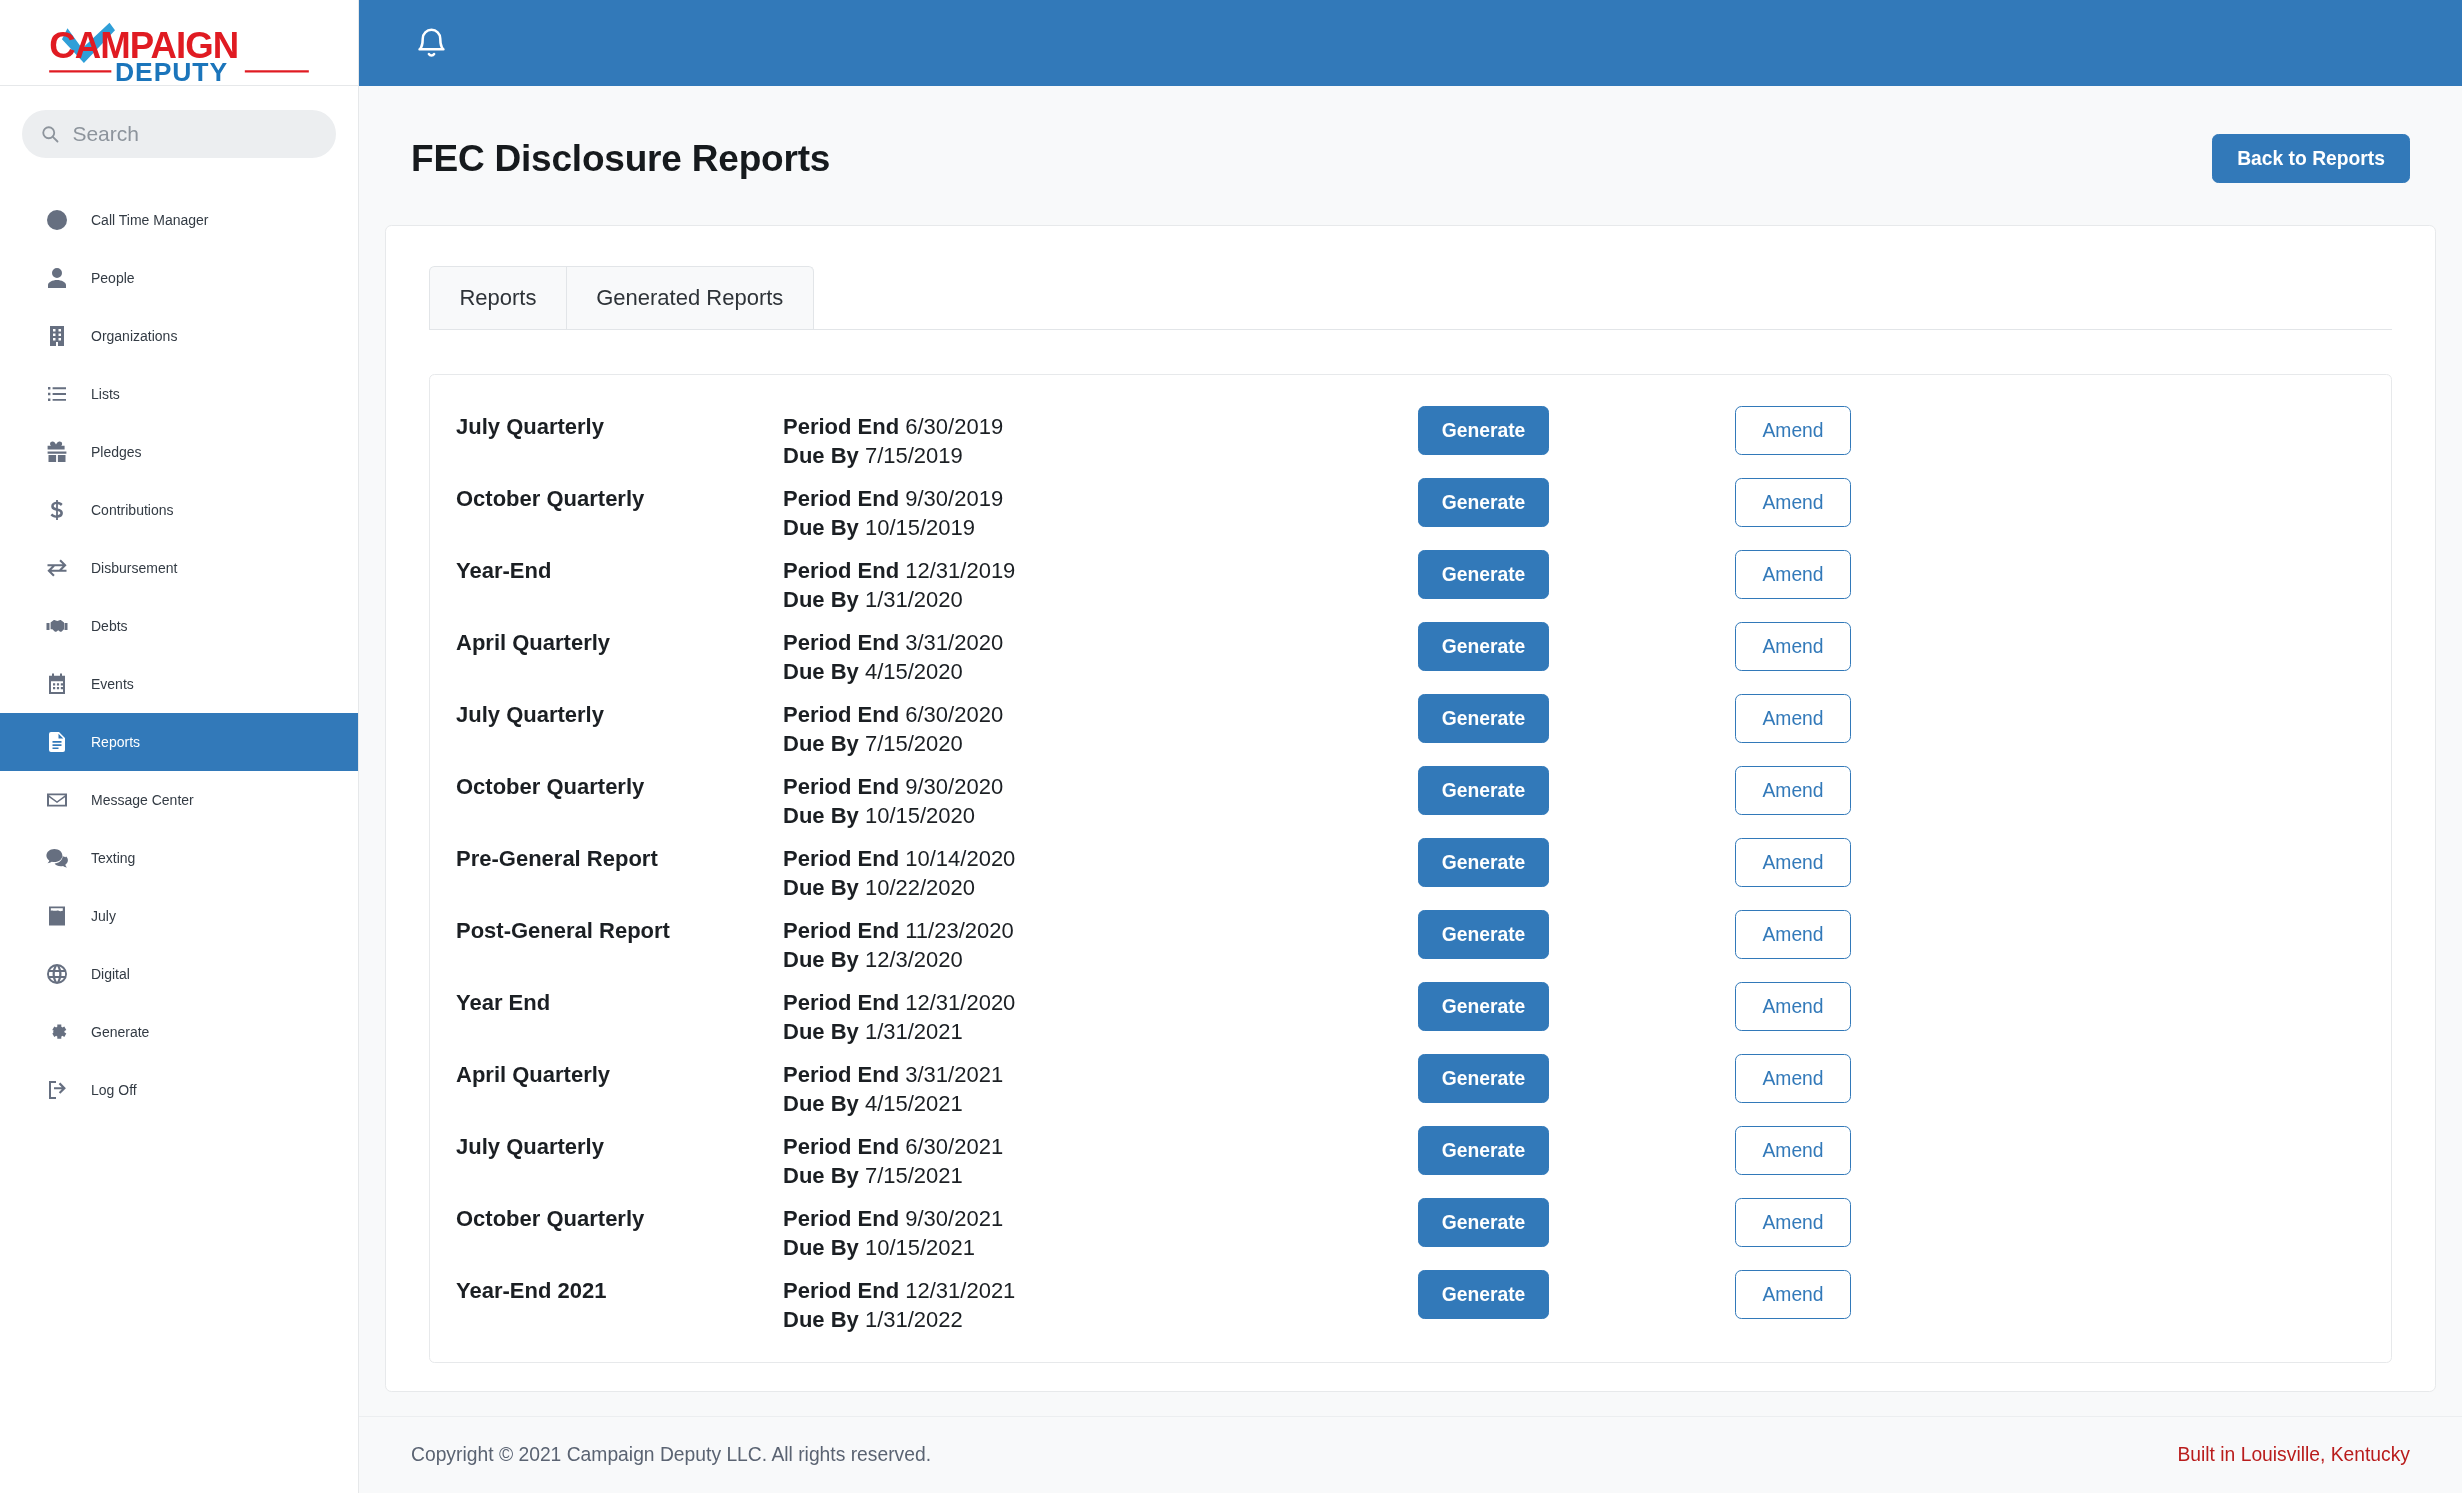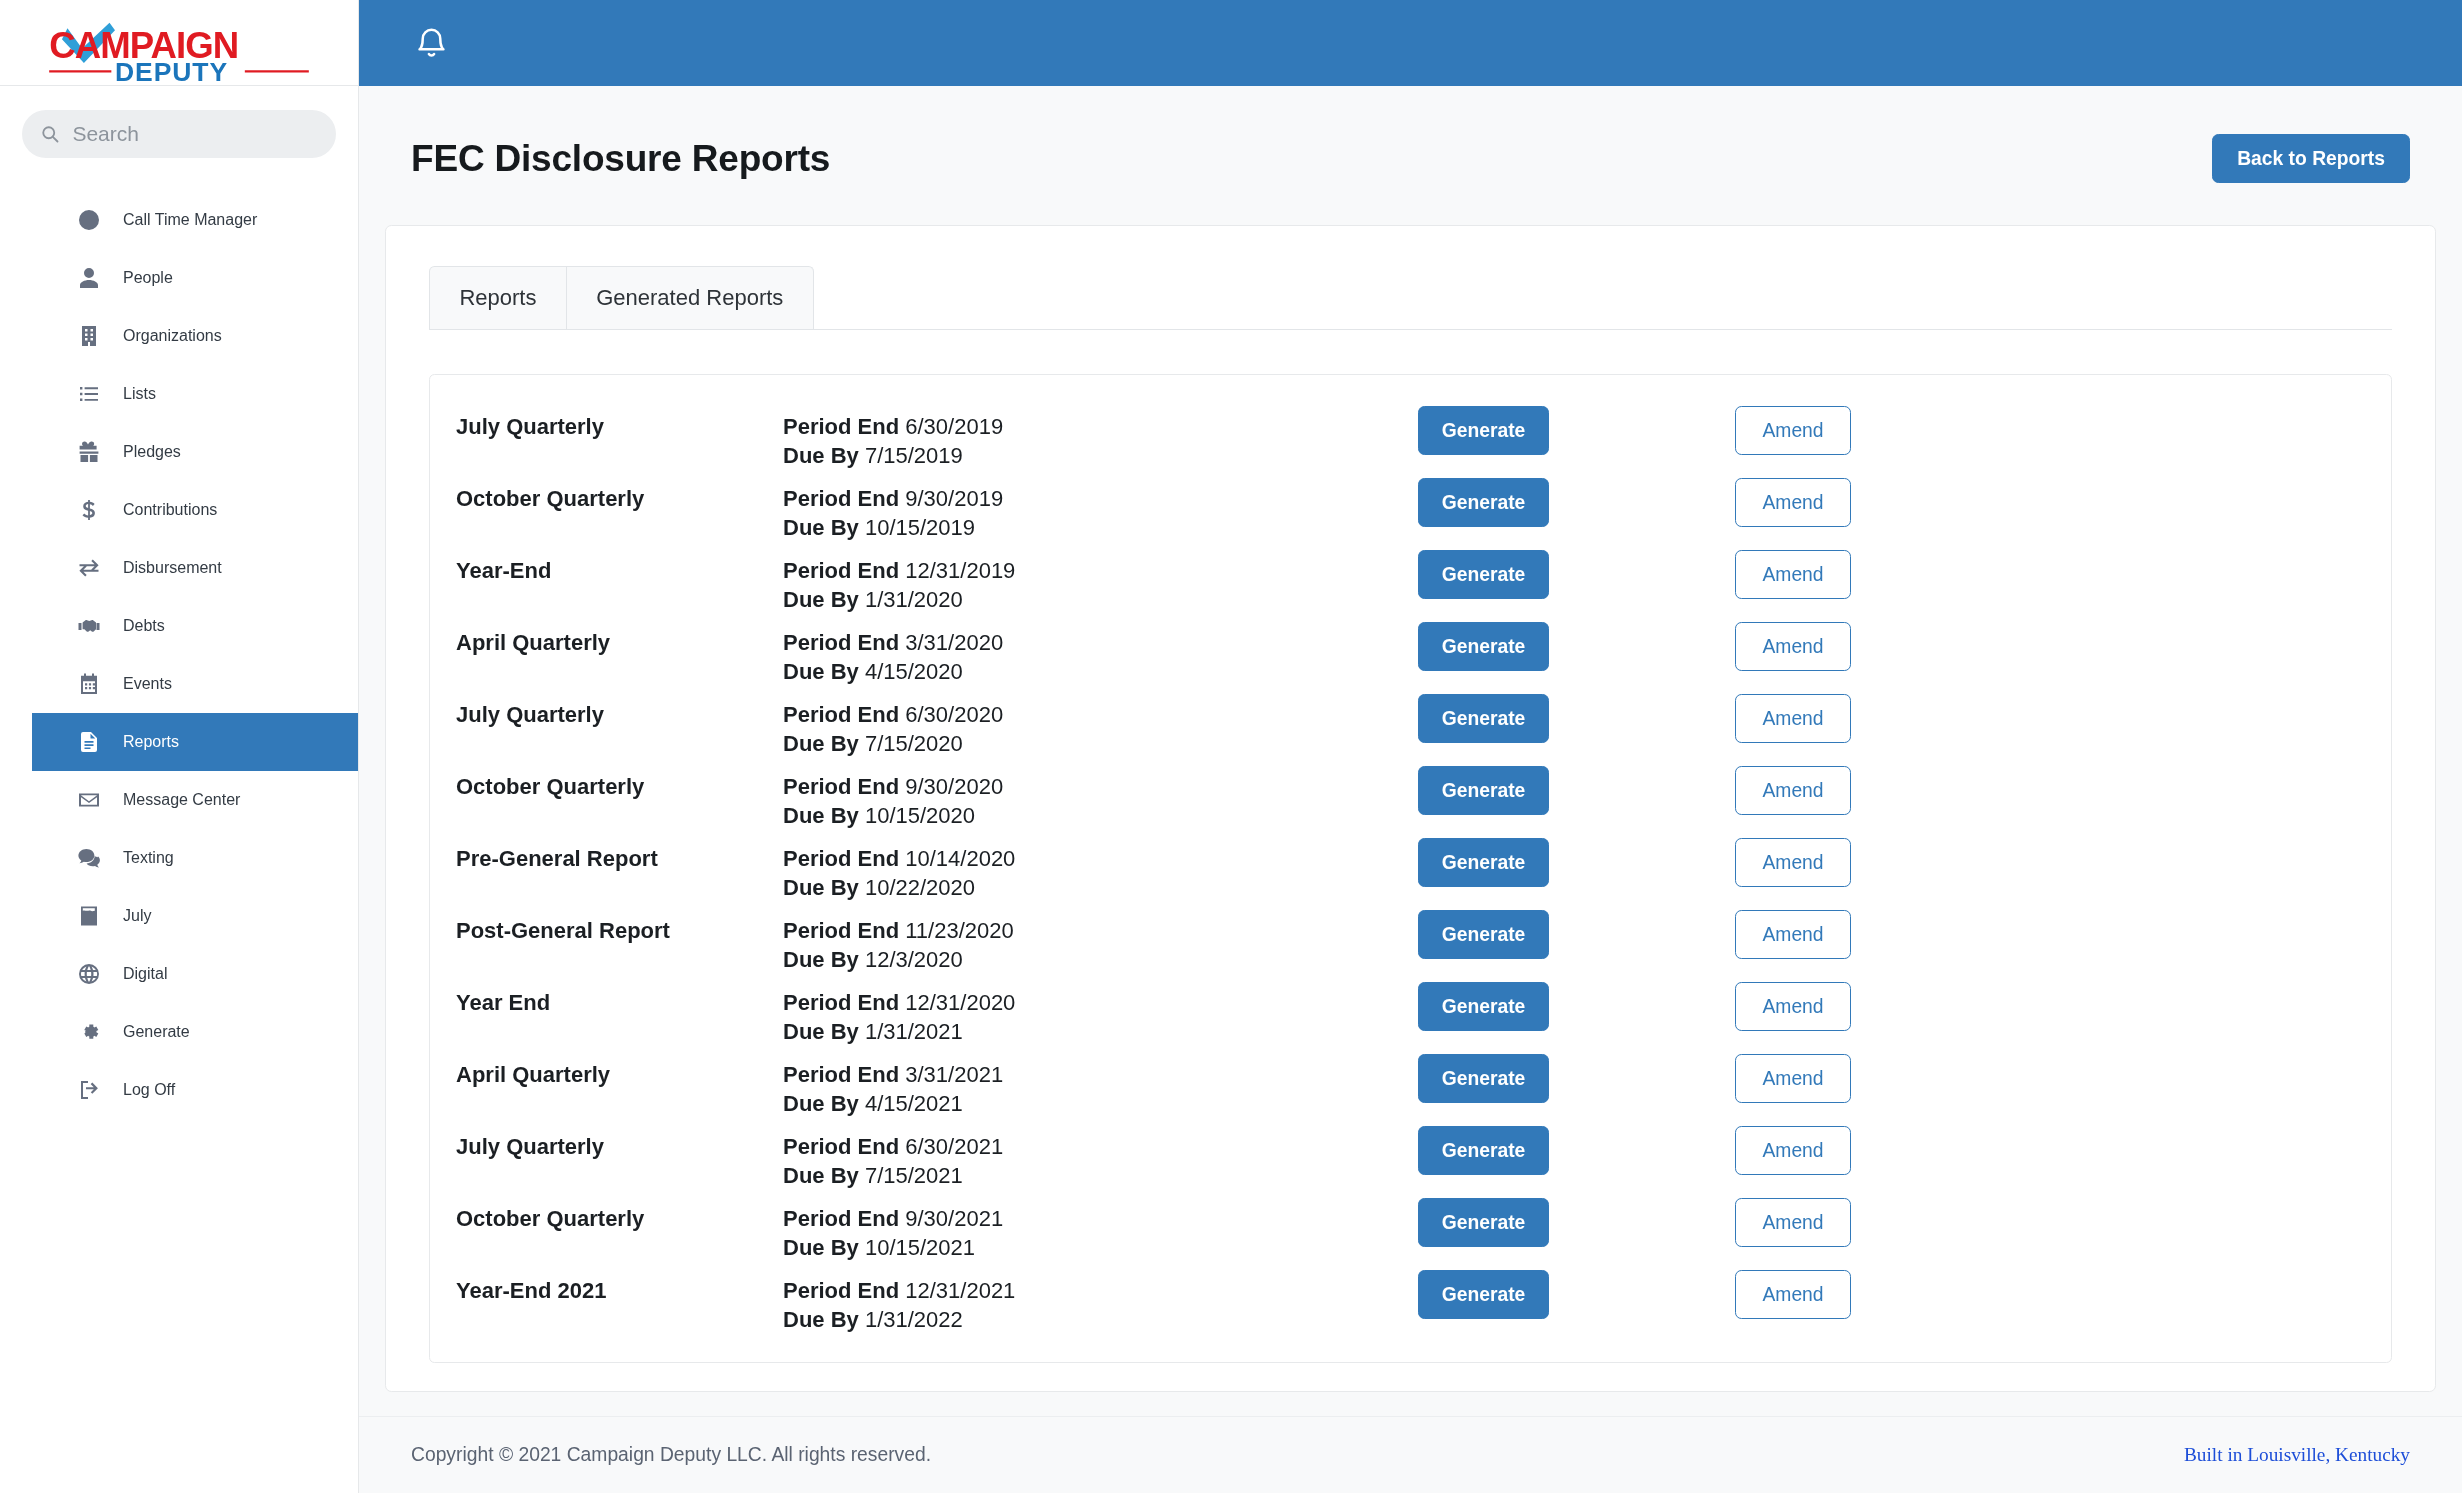--- a/index.html
+++ b/index.html
@@ -45,24 +45,23 @@
     padding: 0;
   }
   .search-input::placeholder { color: #8d949c; }
 
   .nav { margin-top: 33px; }
   .nav-item {
     display: flex; align-items: center;
     height: 58px;
     padding-left: 43px;
     color: #333b44;
-    font-size: 16px;
+    font-size: 14px;
     cursor: pointer;
     text-decoration: none;
-    margin-left: 32px;
   }
   .nav-item .ni {
     width: 28px; height: 28px; flex: 0 0 28px;
     margin-right: 20px;
     display: flex; align-items: center; justify-content: center;
     color: #666f80;
   }
   .nav-item .ni svg { display:block; width: 24px; height: 24px; fill: #666f80; }
   .nav-item.active { background: #3279b9; color: #fff; }
   .nav-item.active .ni svg { fill: #ffffff; }
@@ -167,21 +166,21 @@
   }
 
   .footer {
     flex: 0 0 77px; height: 77px;
     background: #f8f9fa;
     border-top: 0.9px solid #eceef0;
     display: flex; align-items: center; justify-content: space-between;
     padding: 0 52px;
   }
   .footer-left { font-size: 19.3px; color: #5a6372; }
-  .footer-right { font-size: 19.3px; color: #1d4ed8; font-family: Liberation Serif, serif; }
+  .footer-right { font-size: 19.3px; color: #b91c1c; }
 </style>
 </head>
 <body>
 
 <div class="app">
 
   <aside class="sidebar">
 
     <div class="brand">
       <svg width="276" height="64" viewBox="0 0 300 70">

